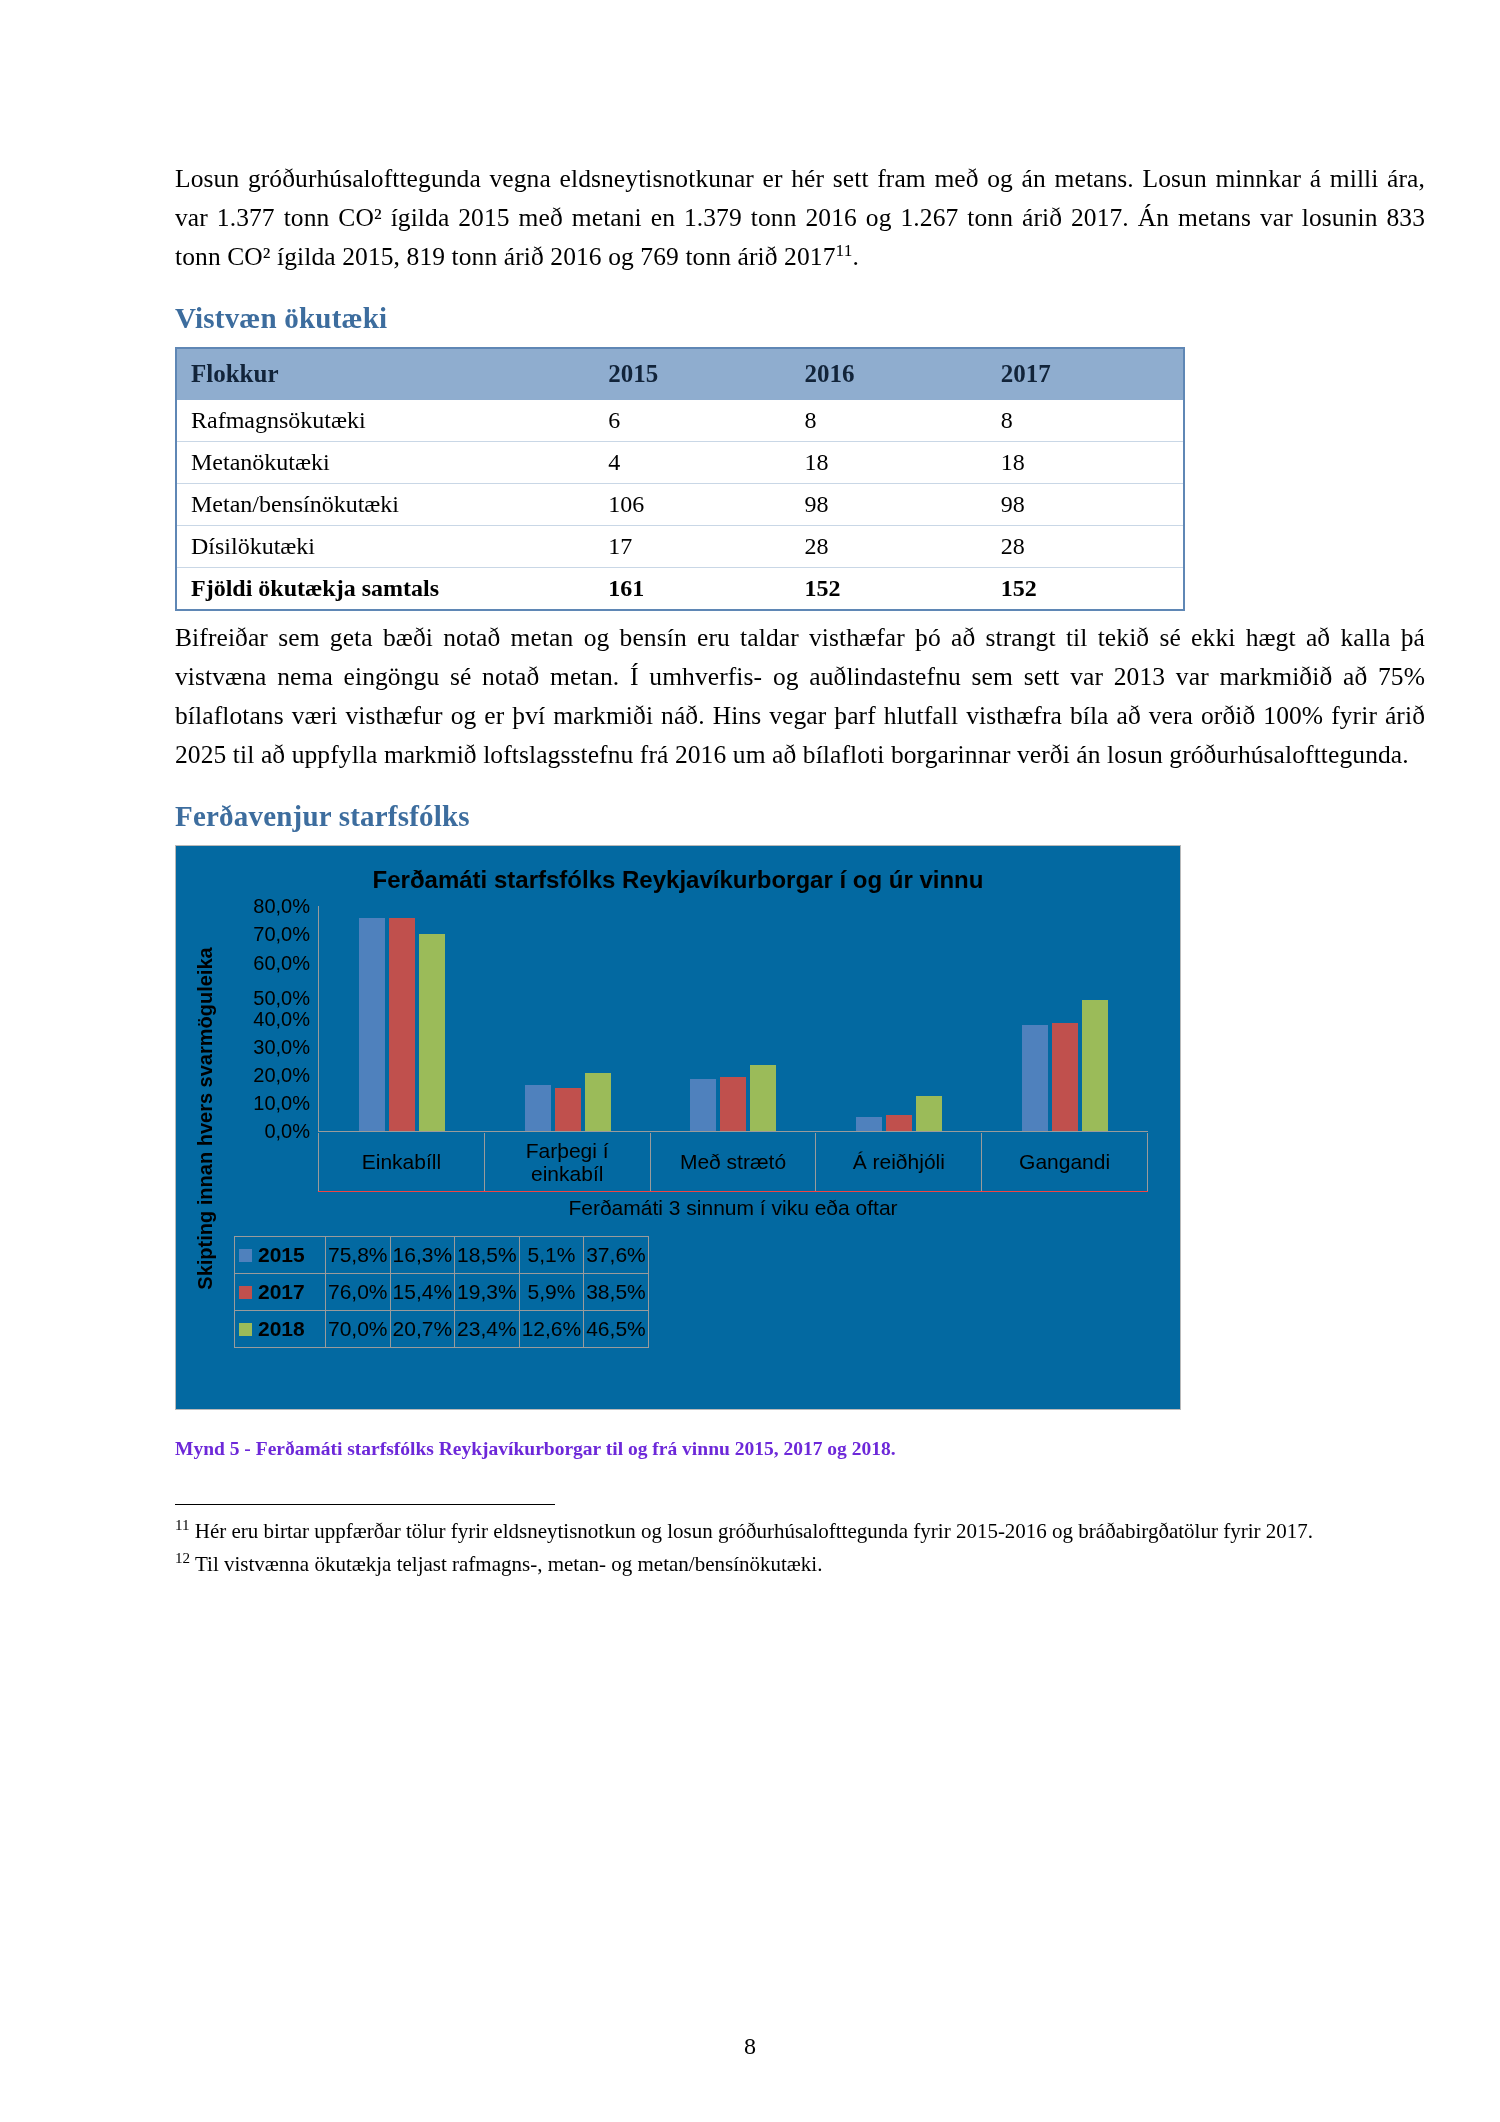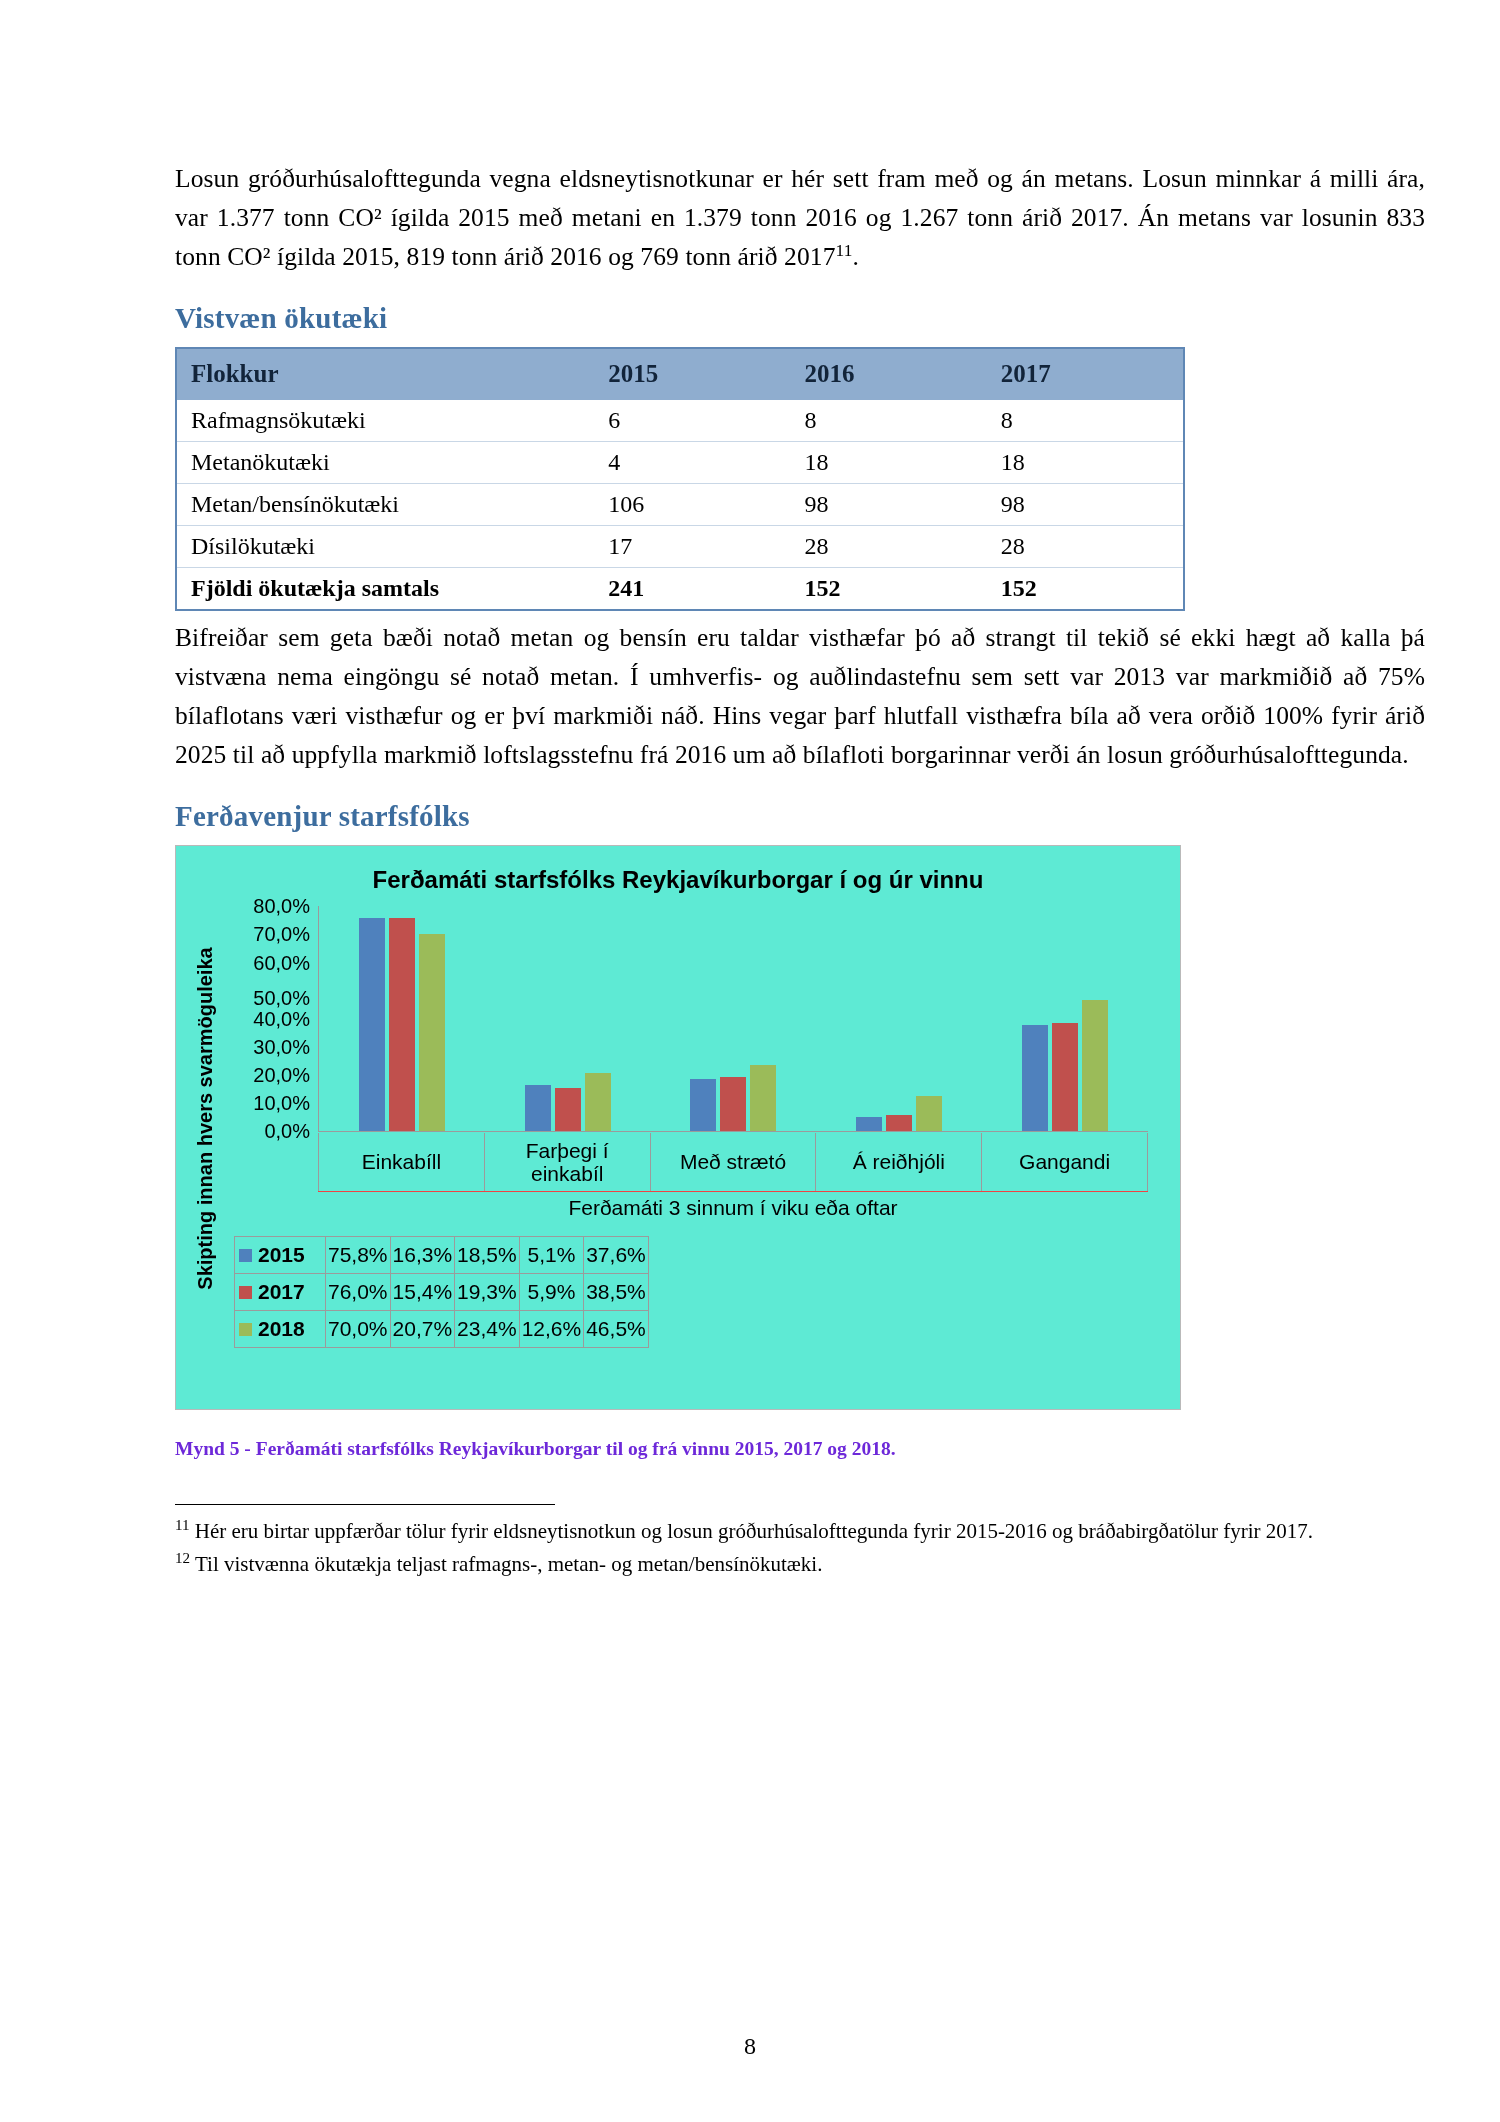--- a/index.html
+++ b/index.html
@@ -78,21 +78,21 @@
   }
 
   
   .chart-box {
     border: 1px solid #b9b9b9;
     width: 1006px;
     height: 565px;
     box-sizing: border-box;
     position: relative;
     margin-top: 10px;
-    background: #5eead4;
+    background: #0369a1;
   }
   .chart-title {
     text-align: center;
     font-family: "Liberation Sans", sans-serif;
     font-size: 24px;
     font-weight: bold;
     margin-top: 20px;
     color: #000;
   }
   .yaxis-title {
@@ -304,21 +304,21 @@
           <td>98</td>
         </tr>
         <tr>
           <td>Dísilökutæki</td>
           <td>17</td>
           <td>28</td>
           <td>28</td>
         </tr>
         <tr class="total-row">
           <td>Fjöldi ökutækja samtals</td>
-          <td>241</td>
+          <td>161</td>
           <td>152</td>
           <td>152</td>
         </tr>
       </tbody>
     </table>
   </div>
 
 
   <p class="body-text">Bifreiðar sem geta bæði notað metan og bensín eru taldar visthæfar þó að strangt til tekið sé ekki hægt að kalla þá vistvæna nema eingöngu sé notað metan. Í umhverfis- og auðlindastefnu sem sett var 2013 var markmiðið að 75% bílaflotans væri visthæfur og er því markmiði náð. Hins vegar þarf hlutfall visthæfra bíla að vera orðið 100% fyrir árið 2025 til að uppfylla markmið loftslagsstefnu frá 2016 um að bílafloti borgarinnar verði án losun gróðurhúsalofttegunda.</p>
 

